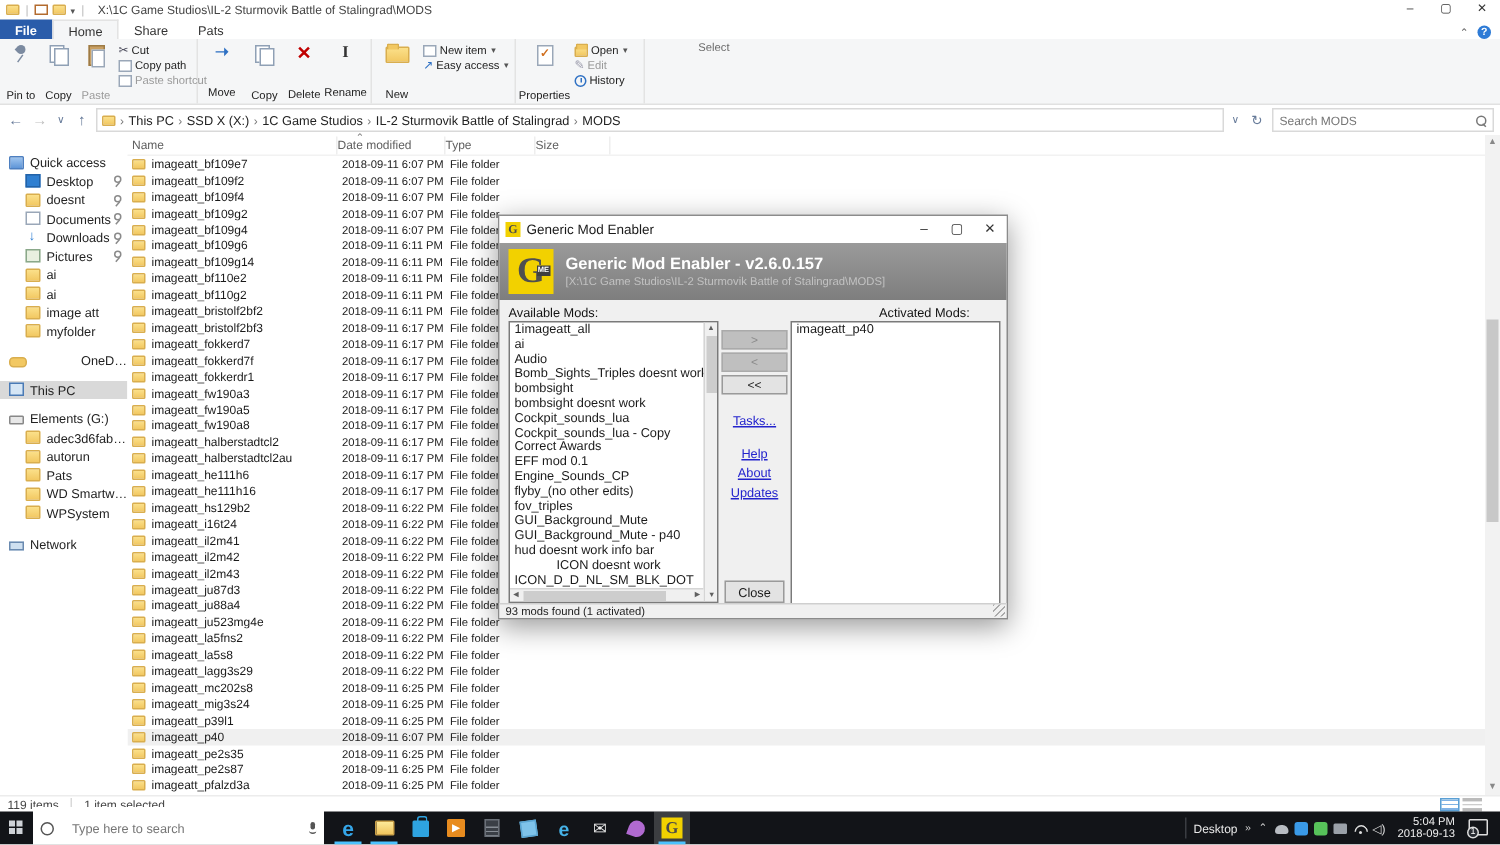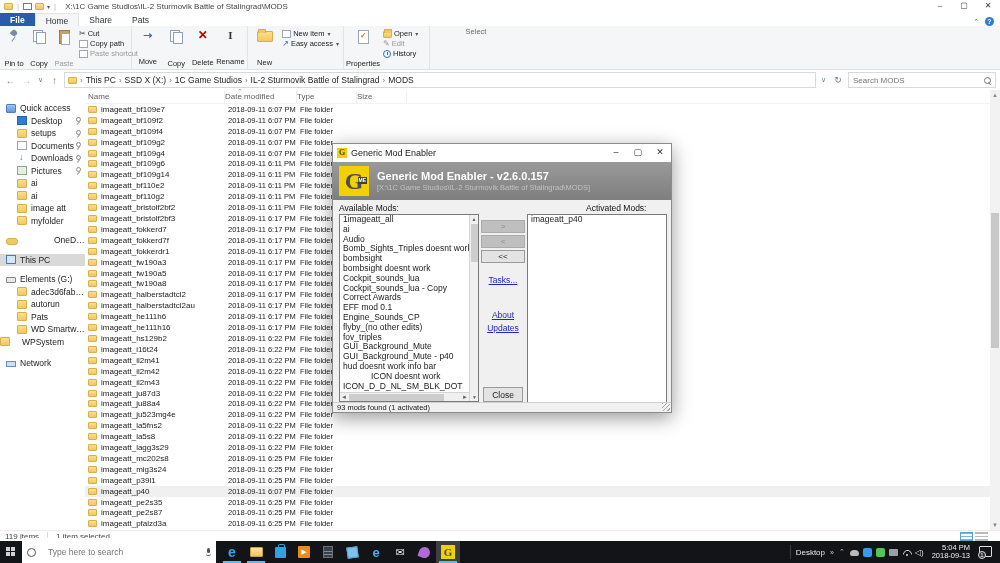--- a/index.html
+++ b/index.html
@@ -378,21 +378,21 @@
       <span class="si si-quick-access"></span>
       <span class="sblabel">Quick access</span>
     </div>
     <div class="sbrow" style="padding-left: 17px;">
       <span class="si si-desktop"></span>
       <span class="sblabel">Desktop</span>
       <span class="pin"></span>
     </div>
     <div class="sbrow" style="padding-left: 17px;">
       <span class="si si-folder"></span>
-      <span class="sblabel">setups</span>
+      <span class="sblabel">doesnt</span>
       <span class="pin"></span>
     </div>
     <div class="sbrow" style="padding-left: 17px;">
       <span class="si si-documents"></span>
       <span class="sblabel">Documents</span>
       <span class="pin"></span>
     </div>
     <div class="sbrow" style="padding-left: 17px;">
       <span class="si si-downloads"></span>
       <span class="sblabel">Downloads</span>
@@ -440,21 +440,21 @@
       <span class="sblabel">autorun</span>
     </div>
     <div class="sbrow" style="padding-left: 17px;">
       <span class="si si-folder"></span>
       <span class="sblabel">Pats</span>
     </div>
     <div class="sbrow" style="padding-left: 17px;">
       <span class="si si-folder"></span>
       <span class="sblabel">WD Smartware Pro</span>
     </div>
-    <div class="sbrow" style=" gap: 8px;">
+    <div class="sbrow" style="padding-left: 17px;">
       <span class="si si-folder"></span>
       <span class="sblabel">WPSystem</span>
     </div>
     <div class="sbrow" style="margin-top: 9px; padding-left: 6px;">
       <span class="si si-network"></span>
       <span class="sblabel">Network</span>
     </div>
   </div>
 
 <div id="fileheaders" class="abs">
@@ -773,20 +773,21 @@
       <span id="gme-hthumb"></span>
       <span class="sa" style="margin-left:auto">►</span>
     </div>
   </div>
 
   <span class="gbtn dis" style="top:76px">&gt;</span>
   <span class="gbtn dis" style="top:91px">&lt;</span>
   <span class="gbtn en" style="top:106px">&lt;&lt;</span>
 
   <span class="glink" style="top:131px"><span>Tasks...</span></span>
+  <span class="glink" style="top:153px"><span>Help</span></span>
   <span class="glink" style="top:166px"><span>About</span></span>
   <span class="glink" style="top:179px"><span>Updates</span></span>
 
   <div class="gmelist" style="left:194px;top:70px;width:140px;height:192px">
     <div id="activated-items">
         <span class="modrow" style="display: block;">imageatt_p40</span>
       </div>
   </div>
 
   <span id="gme-close">Close</span>

